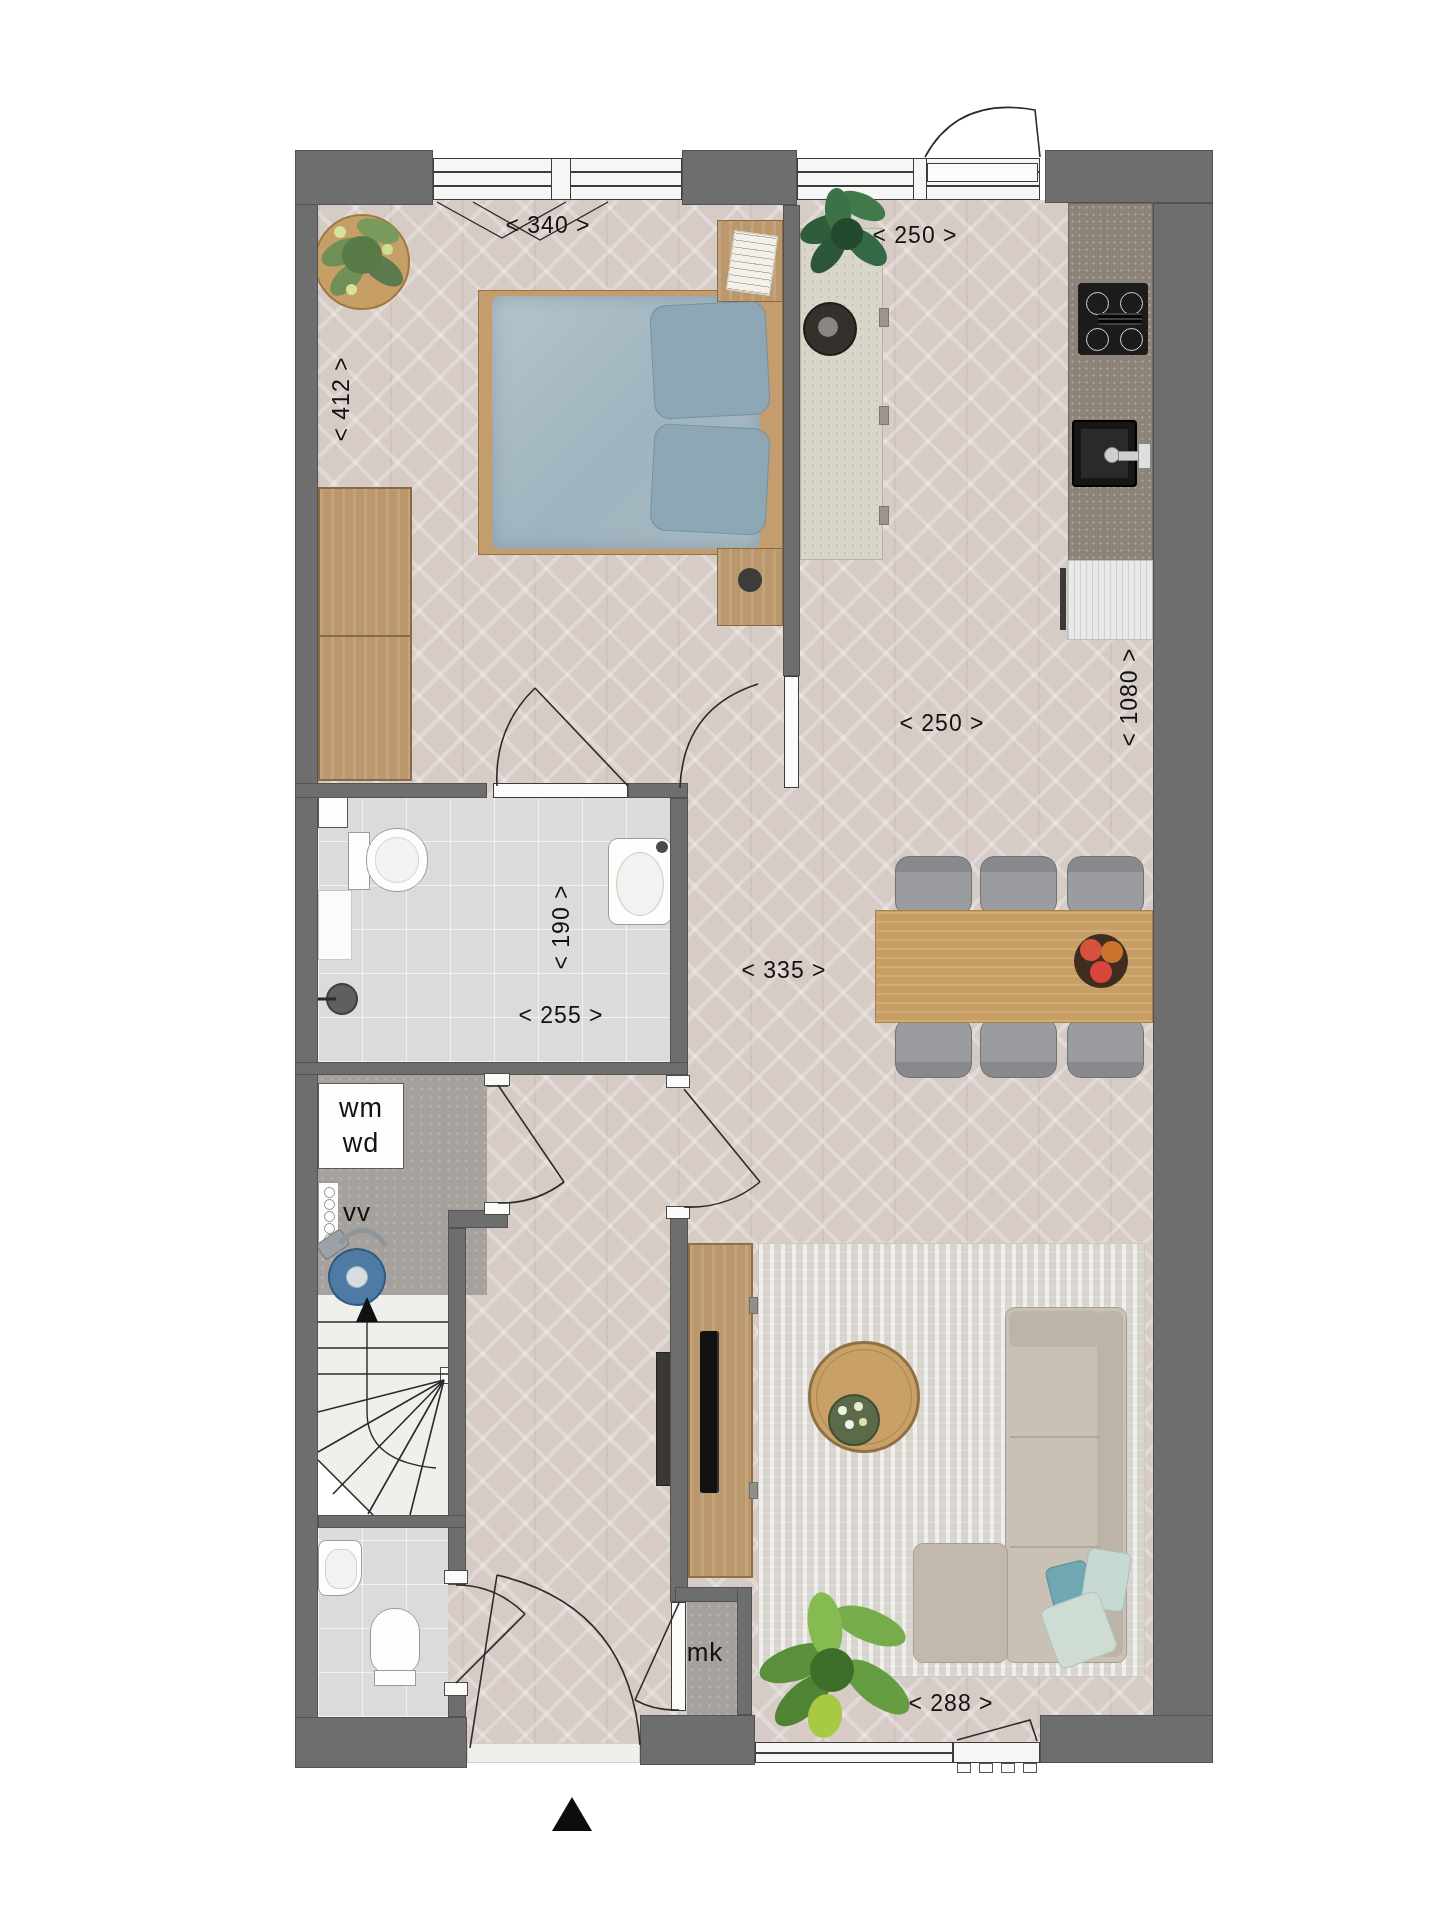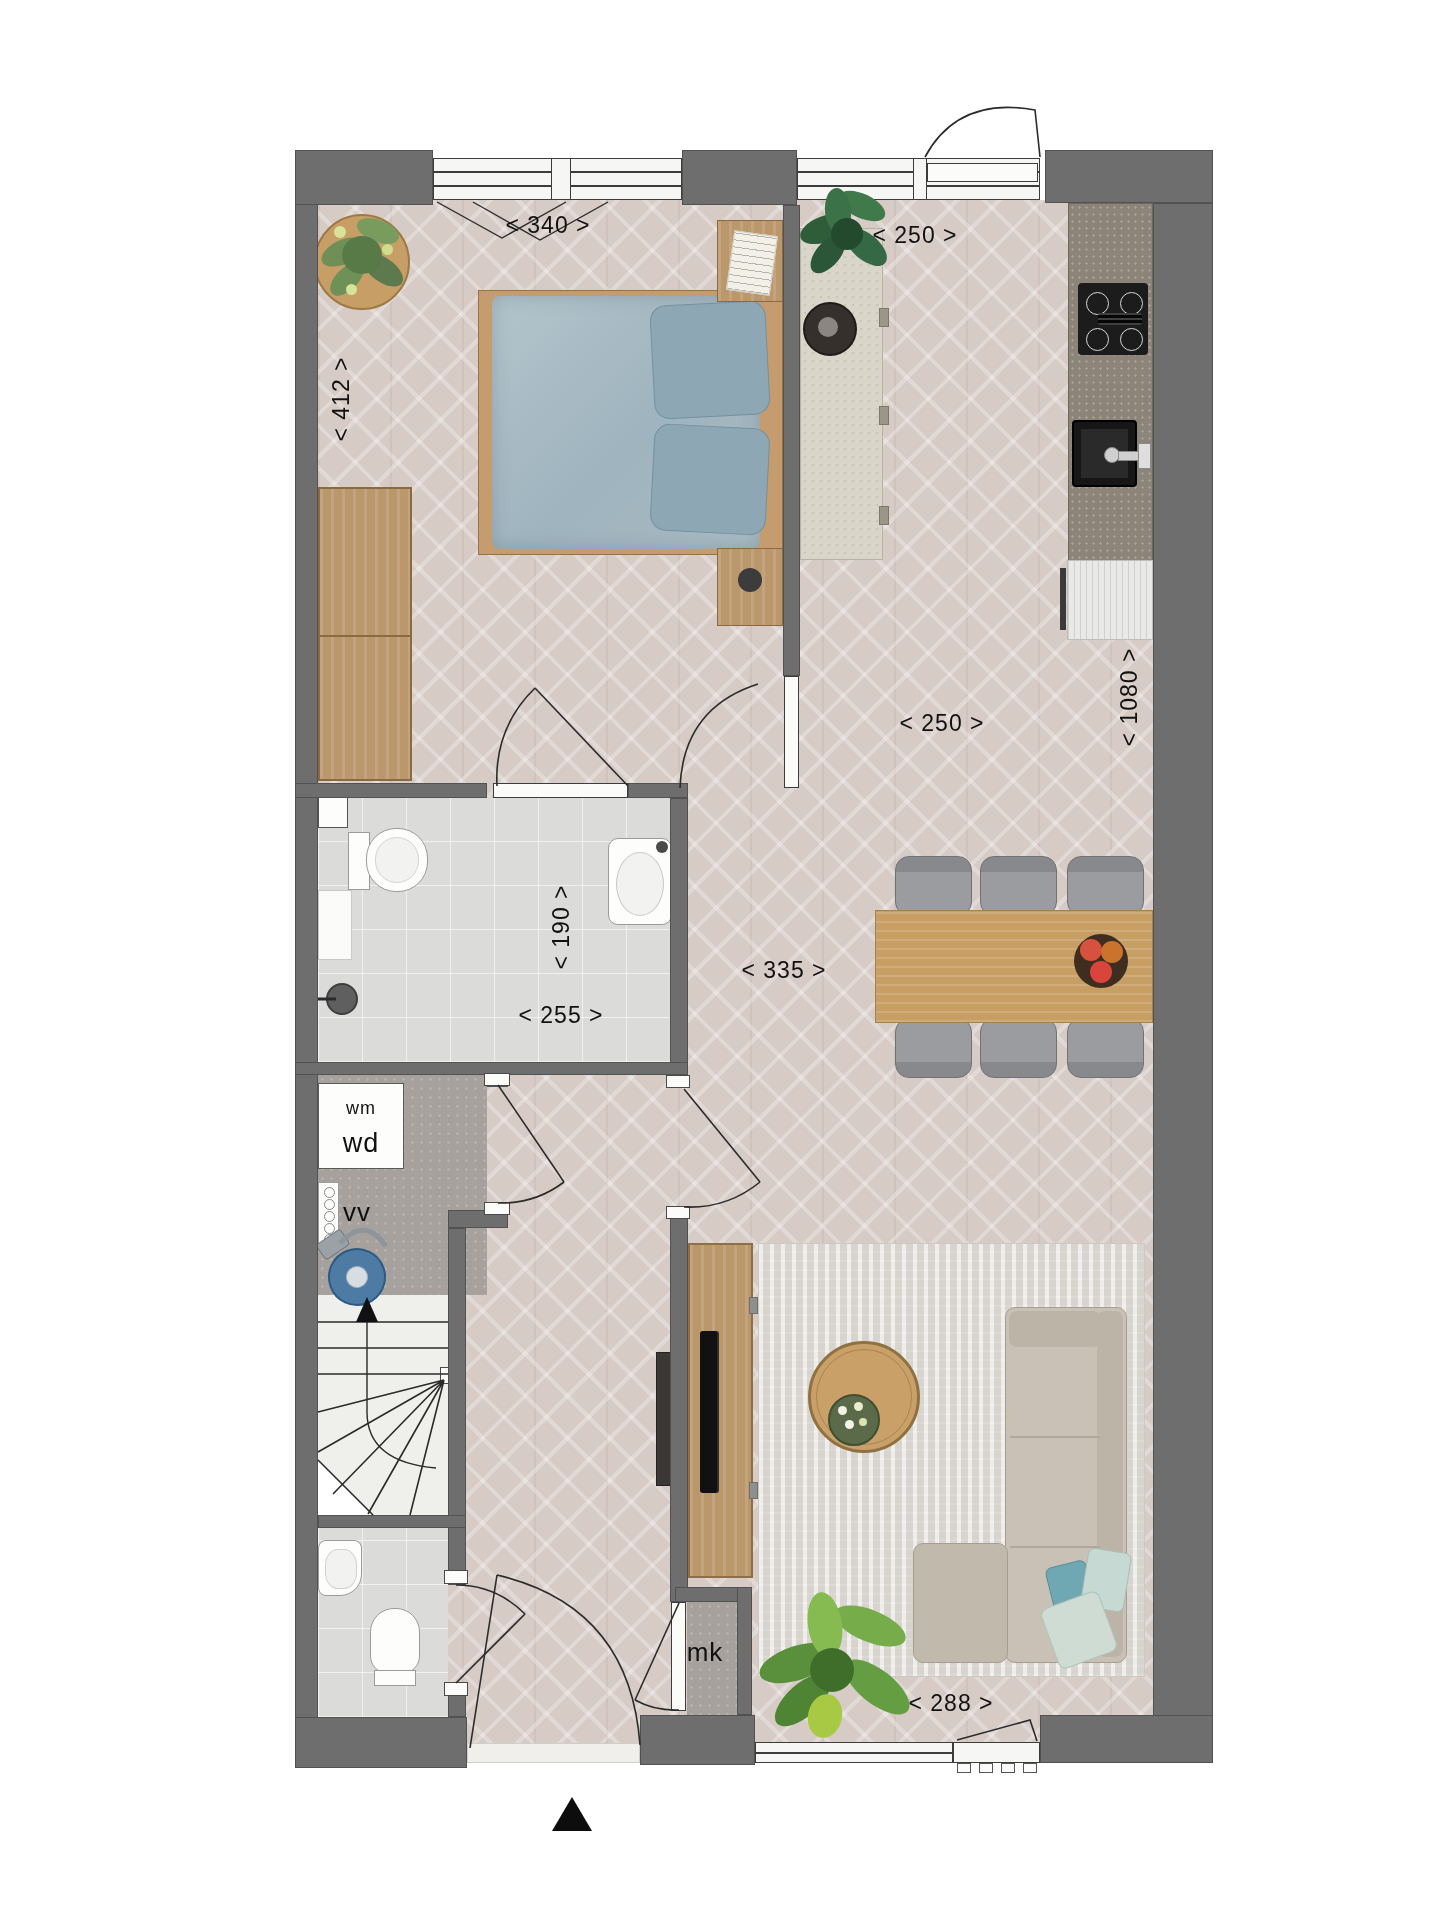--- a/index.html
+++ b/index.html
@@ -289,18 +289,18 @@
   <div class="lbl" style="left:548px;top:225px;">&lt; 340 &gt;</div>
   <div class="lbl rot" style="left:341px;top:399px;">&lt; 412 &gt;</div>
   <div class="lbl" style="left:915px;top:235px;">&lt; 250 &gt;</div>
   <div class="lbl rot" style="left:1129px;top:697px;">&lt; 1080 &gt;</div>
   <div class="lbl" style="left:942px;top:723px;">&lt; 250 &gt;</div>
   <div class="lbl rot" style="left:561px;top:927px;">&lt; 190 &gt;</div>
   <div class="lbl" style="left:561px;top:1015px;">&lt; 255 &gt;</div>
   <div class="lbl" style="left:784px;top:970px;">&lt; 335 &gt;</div>
   <div class="lbl" style="left:951px;top:1703px;">&lt; 288 &gt;</div>
 
-  <div class="lbl" style="left:361px;top:1108px;font-size:18px;">wm</div>
+  <div class="lbl" style="left:361px;top:1108px;font-size:27px;">wm</div>
   <div class="lbl" style="left:361px;top:1143px;font-size:27px;">wd</div>
   <div class="lbl" style="left:357px;top:1212px;font-size:26px;">vv</div>
   <div class="lbl" style="left:705px;top:1652px;font-size:26px;">mk</div>
 
 </div>
 
 </body></html>

